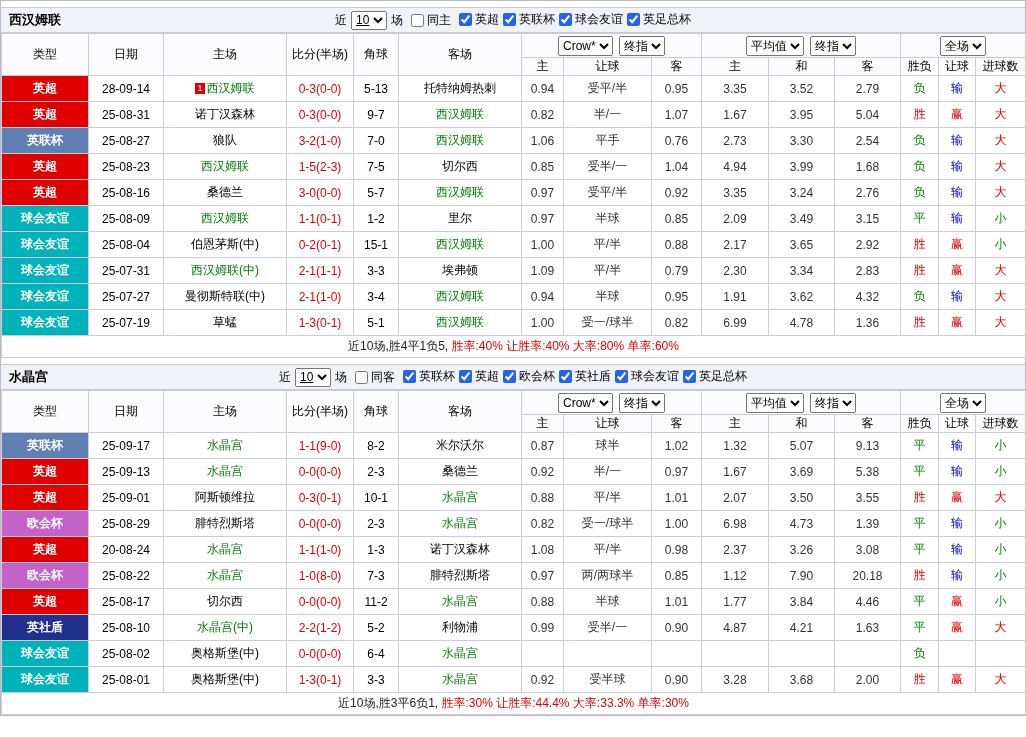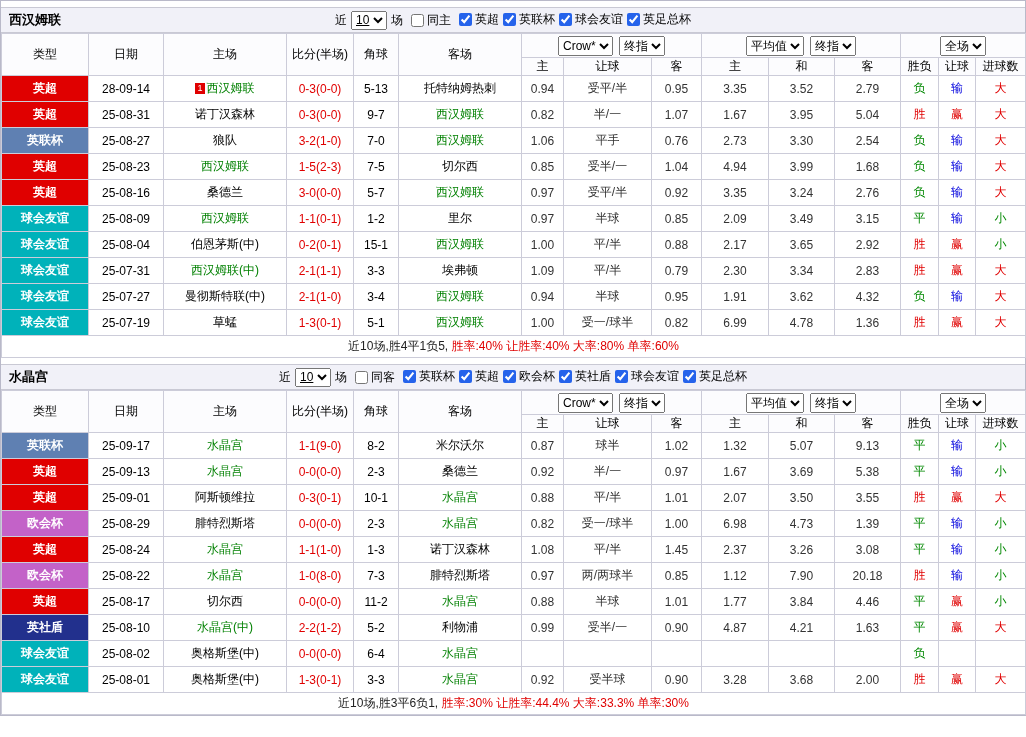--- a/index.html
+++ b/index.html
@@ -449,28 +449,28 @@
             <td class="odds">1.00</td>
             <td class="odds">6.98</td>
             <td class="odds">4.73</td>
             <td class="odds">1.39</td>
             <td class="res-green">平</td>
             <td class="res-blue">输</td>
             <td class="res-green">小</td>
           </tr>
           <tr>
             <td class="league" style="background: rgb(224, 0, 0);">英超</td>
-            <td>25-08-24</td>
+            <td>20-08-24</td>
             <td><span class="focal">水晶宫</span></td>
             <td class="score">1-1(1-0)</td>
             <td>1-3</td>
             <td><span>诺丁汉森林</span></td>
             <td class="odds">1.08</td>
             <td class="odds">平/半</td>
-            <td class="odds">1.45</td>
+            <td class="odds">0.98</td>
             <td class="odds">2.37</td>
             <td class="odds">3.26</td>
             <td class="odds">3.08</td>
             <td class="res-green">平</td>
             <td class="res-blue">输</td>
             <td class="res-green">小</td>
           </tr>
           <tr>
             <td class="league" style="background: rgb(195, 98, 200);">欧会杯</td>
             <td>25-08-22</td>

